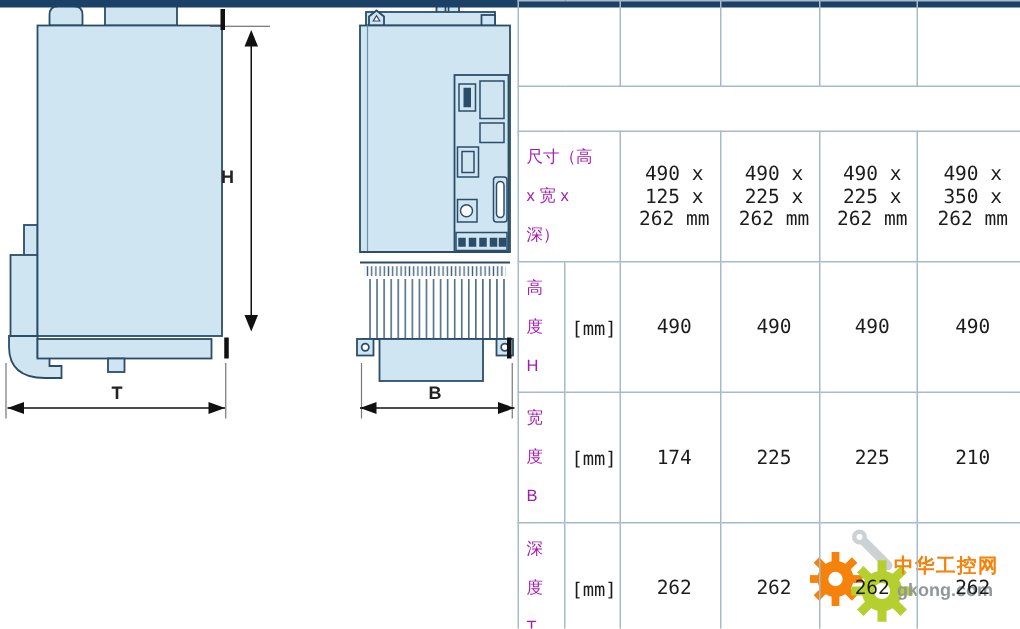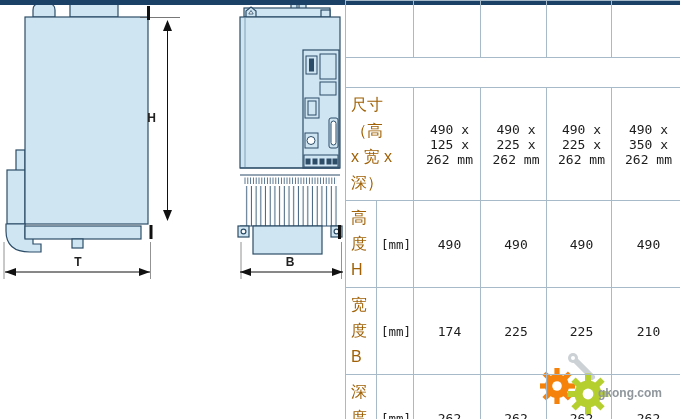--- a/index.html
+++ b/index.html
@@ -20,21 +20,21 @@
 
   
   table.spec{position:absolute;left:345px;top:0;width:335px;height:407px;z-index:3;
              border-collapse:collapse;table-layout:fixed;background:transparent;}
   table.spec td{border:1px solid #a7bac9;vertical-align:middle;overflow:hidden;background:transparent;}
   td.hdr{background:#1b4166;border-color:#44688e;border-bottom-color:#8fa5b8;
          color:#ffffff;text-align:center;white-space:pre-line;
          font:bold 11.5px "DejaVu Sans Mono","Liberation Mono",monospace;line-height:24px;}
   td.section{background:#7f96ac;color:#ffffff;font-weight:bold;font-size:14px;
              padding-left:6px;border-color:#a7bac9;}
-  td.rowlabel{color:#a16207;font-size:16px;padding:4px 2px 4px 5px;white-space:pre-line;line-height:26px;vertical-align:middle;}
+  td.rowlabel{color:#a21caf;font-size:11px;padding:4px 2px 4px 5px;white-space:pre-line;line-height:26px;vertical-align:middle;}
   td.unit{color:#1c1c1c;text-align:center;padding-left:3px;
           font:12.5px "DejaVu Sans Mono","Liberation Mono",monospace;}
   td.val{color:#1c1c1c;padding-left:6px;white-space:pre-line;line-height:26px;
          font:13px "DejaVu Sans Mono","Liberation Mono",monospace;text-align:center;}
 </style>
 </head>
 <body>
 
 <div class="page">
 
@@ -165,20 +165,21 @@
           <rect x="-3" y="-20.5" width="6" height="9" transform="rotate(135)"></rect>
           <rect x="-3" y="-20.5" width="6" height="9" transform="rotate(180)"></rect>
           <rect x="-3" y="-20.5" width="6" height="9" transform="rotate(225)"></rect>
           <rect x="-3" y="-20.5" width="6" height="9" transform="rotate(270)"></rect>
           <rect x="-3" y="-20.5" width="6" height="9" transform="rotate(315)"></rect>
         </g>
         <circle r="13.5"></circle>
         <circle r="5.4" fill="#ffffff"></circle>
       </g>
     </svg>
+    <span class="wm-name">中华工控网</span>
     <span class="wm-url">gkong.com</span>
   </div>
 
   <table class="spec">
     <colgroup>
       <col style="width:31px">
         <col style="width:37px">
         <col style="width:67px">
       <col style="width:66px">
         <col style="width:65px">

